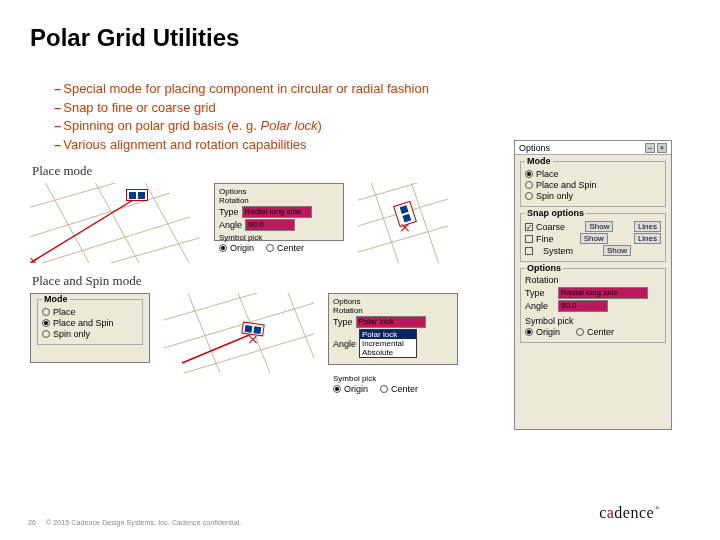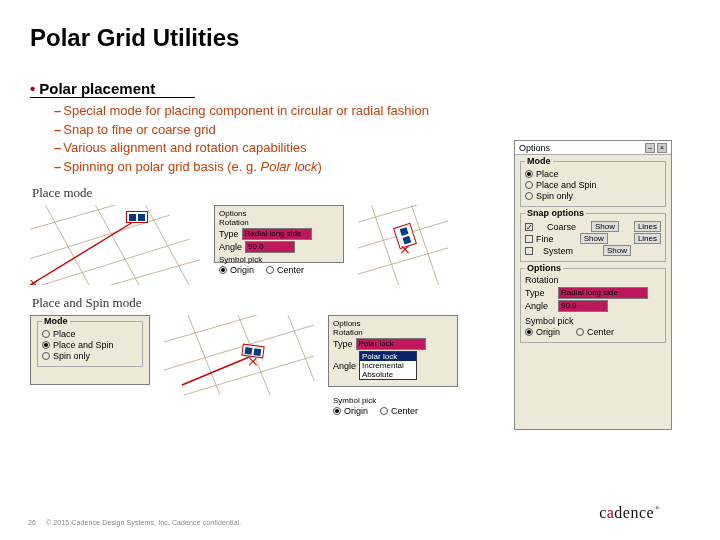--- a/index.html
+++ b/index.html
@@ -109,27 +109,24 @@
   .dropdown-open div { padding:0 2px; }
   .dropdown-open .hilite { background:#0a246a; color:#fff; }
   .snaprow { display:flex; align-items:center; gap:3px; justify-content:space-between; margin:1px 0; }
 </style>
 </head>
 <body>
 
 <div class="slide">
   <div class="title">Polar Grid Utilities</div>
 
-  <div>
-    <span class="lvl1"><span class="bullet-dot">•</span><span>Polar placement</span></span>
-  </div>
   <div class="lvl2"><span class="dash">–</span><span>Special mode for placing component in circular or  radial fashion</span></div>
   <div class="lvl2"><span class="dash">–</span><span>Snap to fine or coarse grid</span></div>
+  <div class="lvl2"><span class="dash">–</span><span>Spinning on polar grid basis (e. g. </span><span class="em-i">Polar lock</span><span>)</span></div>
   <div class="lvl2"><span class="dash">–</span><span>Various alignment and rotation capabilities</span></div>
-  <div class="lvl2"><span class="dash">–</span><span>Spinning on polar grid basis (e. g. </span><span class="em-i">Polar lock</span><span>)</span></div>
 
   <div class="mode-label">Place mode</div>
 
   <div class="graphics">
     <div class="canvas">
       <svg width="170" height="80">
         <line class="diag" x1="-20" y1="30" x2="120" y2="-10"></line>
         <line class="diag" x1="-20" y1="60" x2="140" y2="10"></line>
         <line class="diag" x1="-20" y1="90" x2="160" y2="34"></line>
         <line class="diag" x1="10" y1="100" x2="180" y2="52"></line>
@@ -261,21 +258,21 @@
           <span>Place and Spin</span>
         </div>
       <div class="radiorow">
           <span class="radio"></span>
           <span>Spin only</span>
         </div>
     </div>
     <div class="grp">
       <div class="grp-legend">Snap options</div>
       <div class="snaprow">
-        <span style="display:flex; gap:14px; align-items:center;">
+        <span style="display:flex; gap:3px; align-items:center;">
             <span class="check sel"></span>
             <span>Coarse</span>
           </span>
         <span class="btn-sm">Show</span>
         <span class="btn-sm">Lines</span>
       </div>
       <div class="snaprow">
         <span style="display:flex; gap:3px; align-items:center;">
             <span class="check"></span>
             <span>Fine</span>

